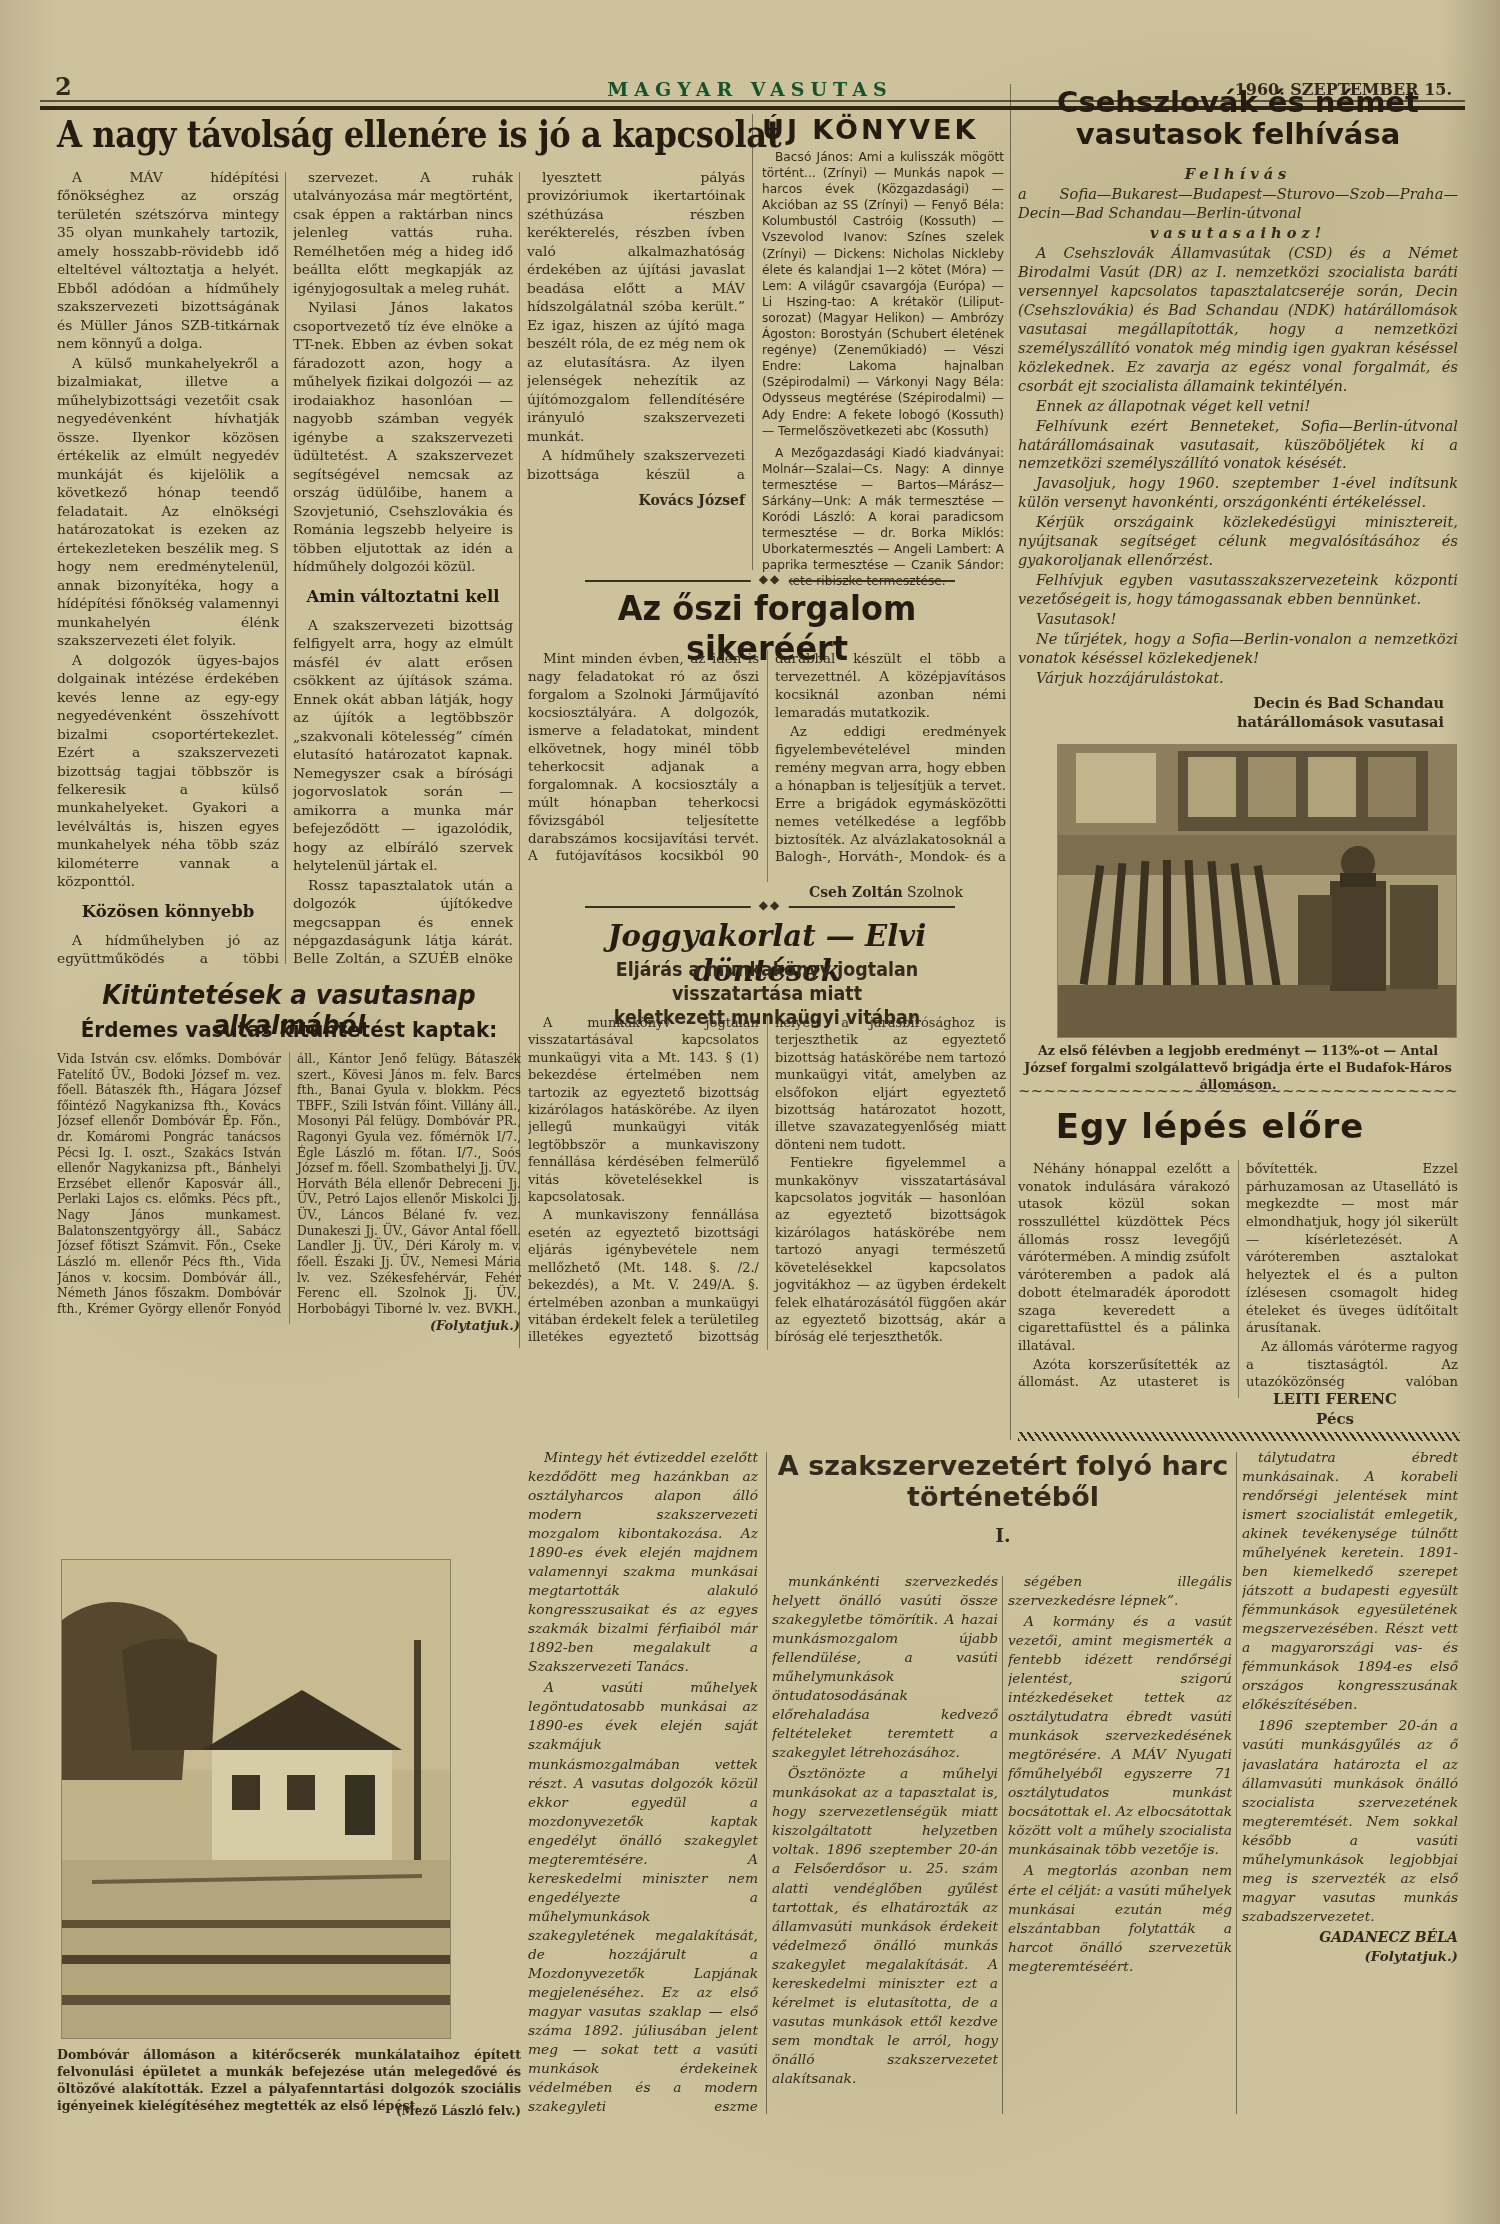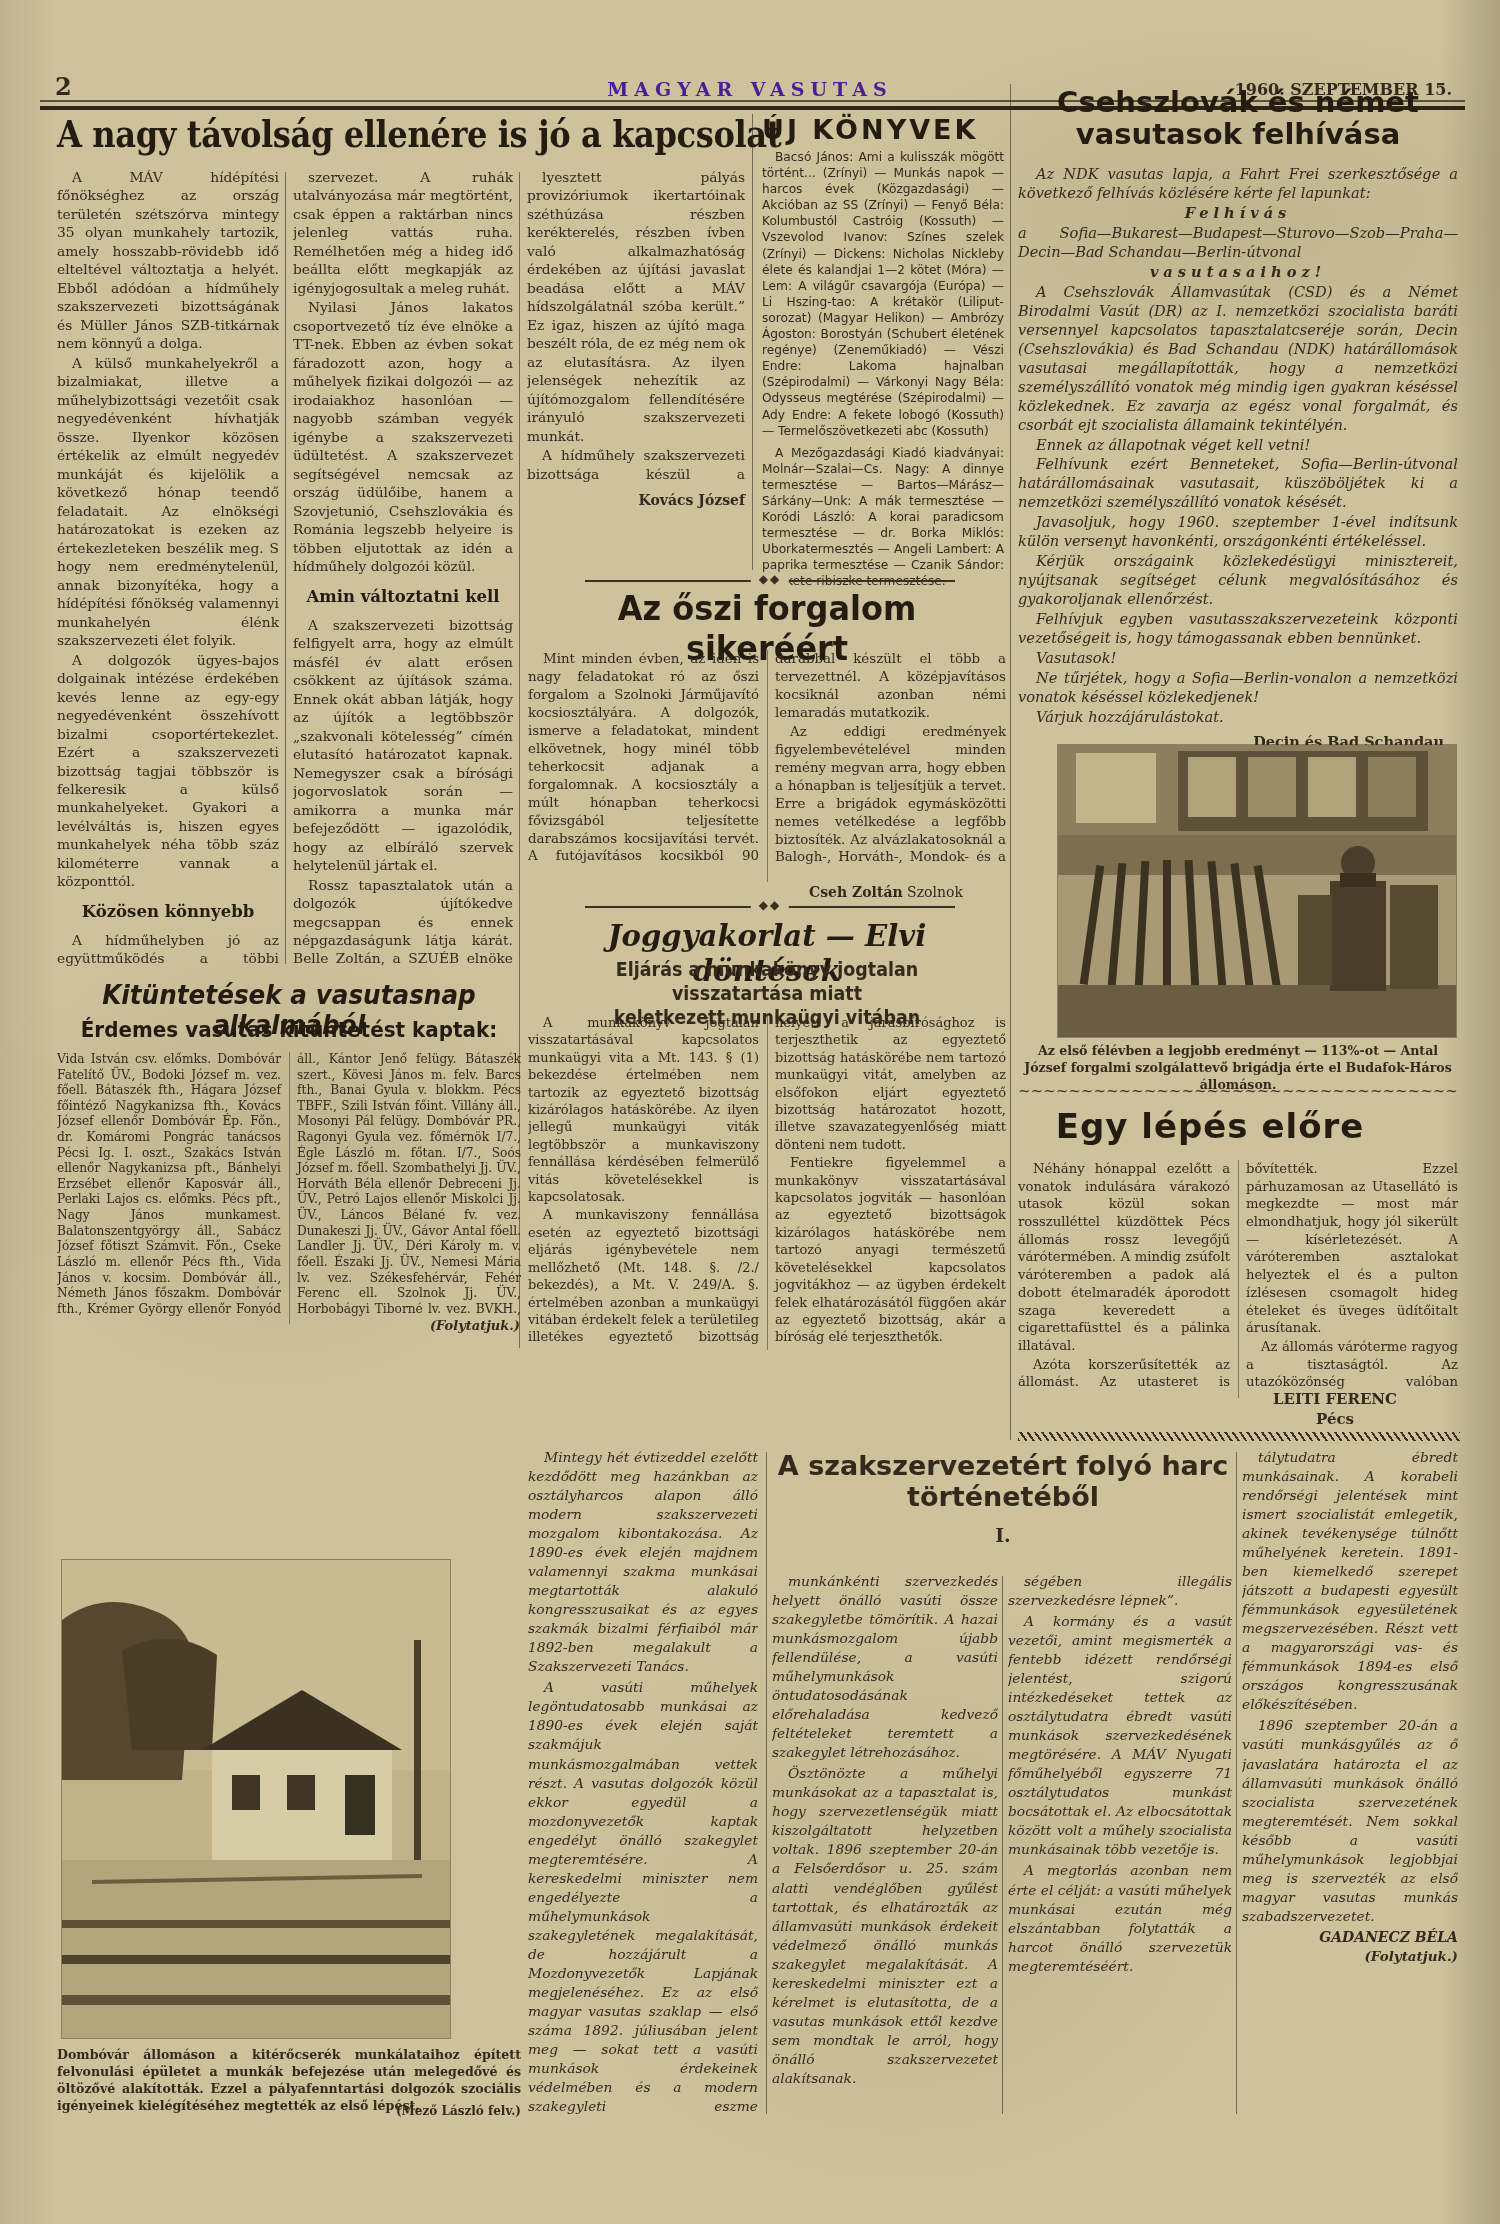--- a/index.html
+++ b/index.html
@@ -10,21 +10,21 @@
       radial-gradient(ellipse 700px 350px at 82% 10%, rgba(160,145,105,.28), transparent 60%),
       radial-gradient(ellipse 500px 420px at 18% 52%, rgba(120,105,75,.14), transparent 60%),
       radial-gradient(ellipse 600px 500px at 60% 85%, rgba(150,135,95,.18), transparent 65%),
       linear-gradient(90deg, rgba(90,75,50,.12), transparent 4%, transparent 96%, rgba(90,75,50,.28));
     font-family:"DejaVu Serif", serif;
     color:#332a1c;
   }
   .abs{position:absolute;}
   
   .mast-num{left:55px;top:72px;font-size:24px;font-weight:bold;}
-  .mast-title{left:0;right:0;top:78px;text-align:center;font-size:19px;font-weight:bold;letter-spacing:6px;color:#4c1d95;}
+  .mast-title{left:0;right:0;top:78px;text-align:center;font-size:19px;font-weight:bold;letter-spacing:6px;color:#14532d;}
   .mast-date{right:48px;top:80px;font-size:16px;font-weight:bold;}
   .rule-thin{left:40px;width:1425px;top:100px;height:2px;background:#362c1e;opacity:.75;}
   .rule-thick{left:40px;width:1425px;top:106px;height:4px;background:#2e2517;}
   
   .body-copy{font-size:13.8px;line-height:1.34;text-align:justify;overflow:hidden;}
   .body-copy p{margin:0 0 1px;text-indent:15px;}
   h1,h2,h3,h4,h5{margin:0;color:#241c10;}
   .vrule{width:1px;background:rgba(56,46,32,.6);}
   .colrule{column-rule:1px solid rgba(56,46,32,.5);}
   
@@ -129,21 +129,20 @@
   <div class="books-copy">
       <p>Bacsó János: Ami a kulisszák mögött történt... (Zrínyi) — Munkás napok — harcos évek (Közgazdasági) — Akcióban az SS (Zrínyi) — Fenyő Béla: Kolumbustól Castróig (Kossuth) — Vszevolod Ivanov: Színes szelek (Zrínyi) — Dickens: Nicholas Nickleby élete és kalandjai 1—2 kötet (Móra) — Lem: A világűr csavargója (Európa) — Li Hszing-tao: A krétakör (Liliput-sorozat) (Magyar Helikon) — Ambrózy Ágoston: Borostyán (Schubert életének regénye) (Zeneműkiadó) — Vészi Endre: Lakoma hajnalban (Szépirodalmi) — Várkonyi Nagy Béla: Odysseus megtérése (Szépirodalmi) — Ady Endre: A fekete lobogó (Kossuth) — Termelőszövetkezeti abc (Kossuth)</p>
       <p>A Mezőgazdasági Kiadó kiadványai: Molnár—Szalai—Cs. Nagy: A dinnye termesztése — Bartos—Márász—Sárkány—Unk: A mák termesztése — Koródi László: A korai paradicsom termesztése — dr. Borka Miklós: Uborkatermesztés — Angeli Lambert: A paprika termesztése — Czanik Sándor: A fekete ribiszke termesztése.</p>
     </div>
 </div>
 
 <div class="abs appeal">
   <h2 class="appeal-h">Csehszlovák és német</h2>
   <h2 class="appeal-h">vasutasok felhívása</h2>
   <div class="appeal-copy">
-    <p style="text-indent:18px;">Az NDK vasutas lapja, a Fahrt Frei szerkesztősége a következő felhívás közlésére kérte fel lapunkat:</p>
     <p class="appeal-center">Felhívás</p>
     <p style="text-indent:0;">a Sofia—Bukarest—Budapest—Sturovo—Szob—Praha—Decin—Bad Schandau—Berlin-útvonal</p>
     <p class="appeal-center">vasutasaihoz!</p>
     <div>
         <p>A Csehszlovák Államvasútak (CSD) és a Német Birodalmi Vasút (DR) az I. nemzetközi szocialista baráti versennyel kapcsolatos tapasztalatcseréje során, Decin (Csehszlovákia) és Bad Schandau (NDK) határállomások vasutasai megállapították, hogy a nemzetközi személyszállító vonatok még mindig igen gyakran késéssel közlekednek. Ez zavarja az egész vonal forgalmát, és csorbát ejt szocialista államaink tekintélyén.</p>
         <p>Ennek az állapotnak véget kell vetni!</p>
         <p>Felhívunk ezért Benneteket, Sofia—Berlin-útvonal határállomásainak vasutasait, küszöböljétek ki a nemzetközi személyszállító vonatok késését.</p>
         <p>Javasoljuk, hogy 1960. szeptember 1-ével indítsunk külön versenyt havonkénti, országonkénti értékeléssel.</p>
         <p>Kérjük országaink közlekedésügyi minisztereit, nyújtsanak segítséget célunk megvalósításához és gyakoroljanak ellenőrzést.</p>
         <p>Felhívjuk egyben vasutasszakszervezeteink központi vezetőségeit is, hogy támogassanak ebben bennünket.</p>

